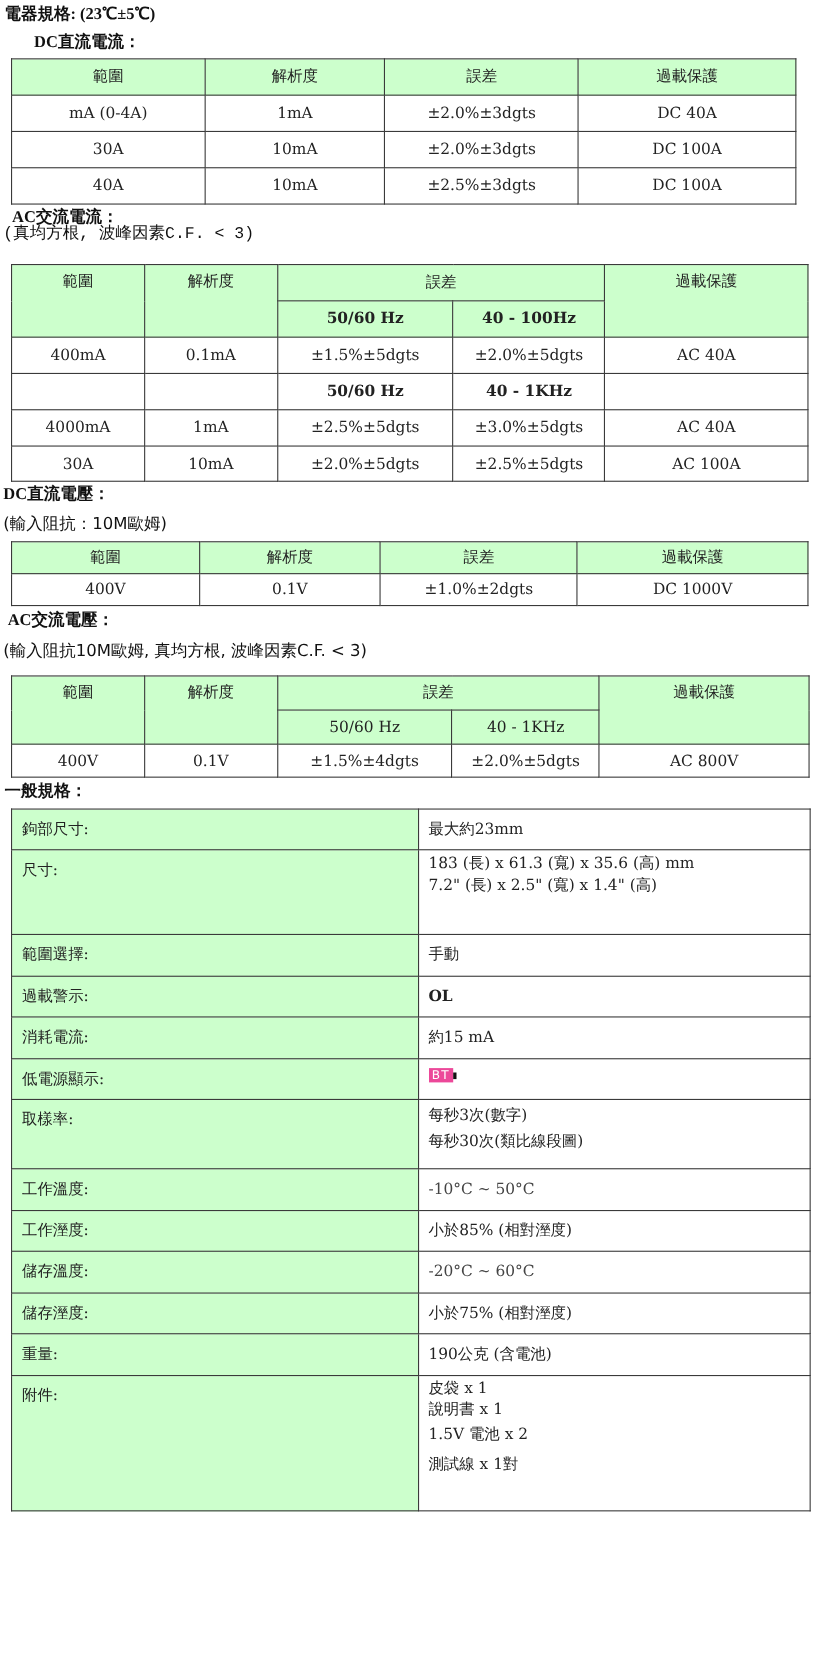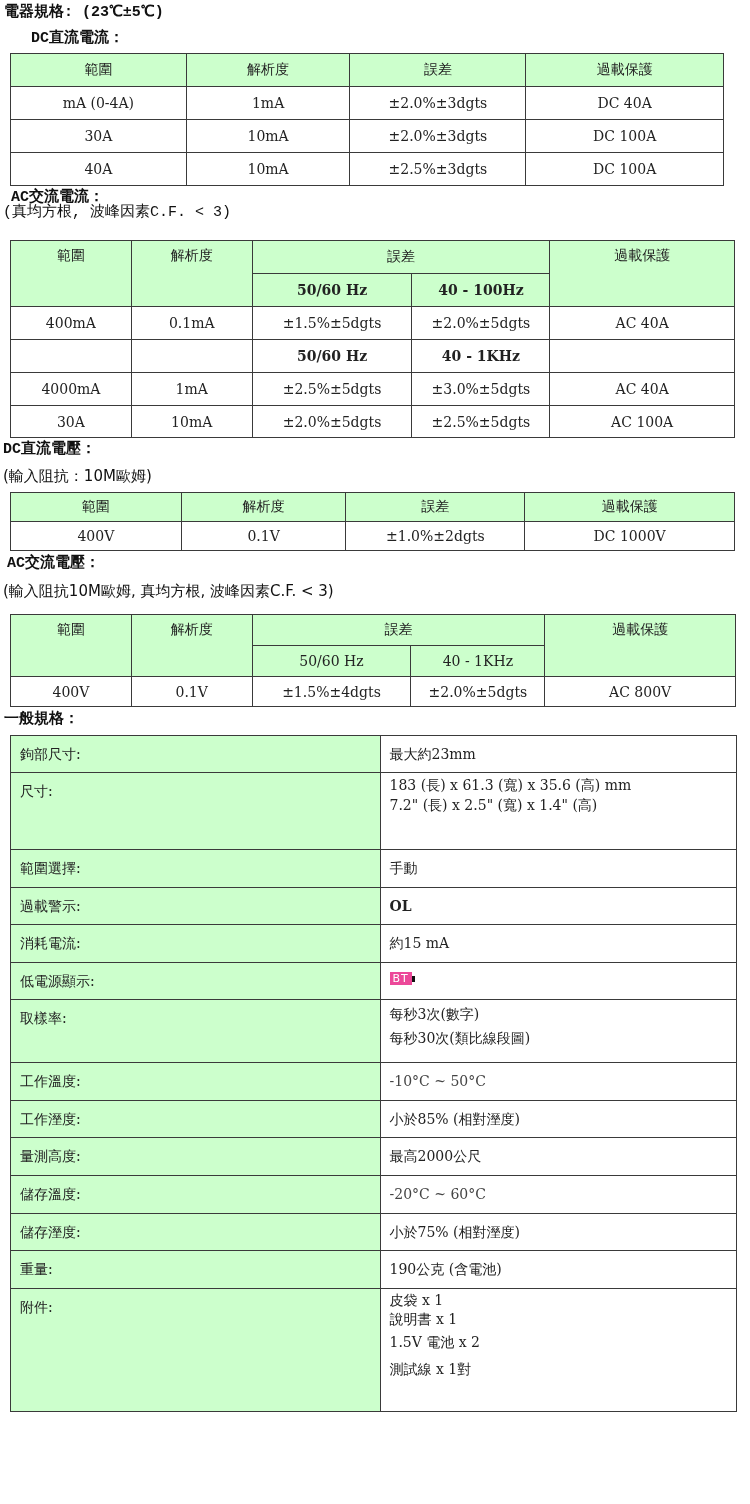--- a/index.html
+++ b/index.html
@@ -1,19 +1,19 @@
 <!DOCTYPE html>
 <html><head>
 <meta charset="utf-8">
 <style>
   * { box-sizing: border-box; margin: 0; padding: 0; }
   html, body { width: 750px; height: 1504px; background: #ffffff; overflow: hidden; }
   body { position: relative; font-family: "DejaVu Sans", sans-serif; color: #111; }
   .abs { position: absolute; }
-  .h-bold { font-family: Liberation Mono, monospace; font-weight: bold; font-size: 15px; line-height: 20px; color: #111; white-space: nowrap; }
+  .h-bold { font-family: Liberation Serif, serif; font-weight: bold; font-size: 15px; line-height: 20px; color: #111; white-space: nowrap; }
   .h-sub { font-family: "DejaVu Sans", sans-serif; font-size: 15px; line-height: 20px; color: #111; white-space: nowrap; }
   table { position: absolute; border-collapse: collapse; font-family: "DejaVu Serif", serif; font-size: 14px; color: #222; }
   td { border: 1px solid #3a3a3a; text-align: center; vertical-align: middle; padding: 0; white-space: nowrap; }
   td.hd { background: #ccffcc; }
   td.bold { font-weight: bold; }
   td.top { vertical-align: top; padding-top: 6px; }
   
   #gen td { text-align: left; vertical-align: top; padding: 8px 0 0 9px; font-size: 14px; line-height: 20px; }
   #gen td.lbl { background: #ccffcc; }
   #gen td.val { background: #fff; white-space: normal; }
@@ -231,26 +231,20 @@
           <span class="val-line">-10°C ~ 50°C</span>
         </td>
   </tr>
   <tr style="height:37px">
     <td class="lbl">工作溼度:</td>
     <td class="val">
           <span class="val-line">小於85% (相對溼度)</span>
         </td>
   </tr>
   <tr style="height:38px">
-    <td class="lbl">量測高度:</td>
-    <td class="val">
-          <span class="val-line">最高2000公尺</span>
-        </td>
-  </tr>
-  <tr style="height:38px">
     <td class="lbl">儲存溫度:</td>
     <td class="val" style="color:#444">
           <span class="val-line">-20°C ~ 60°C</span>
         </td>
   </tr>
   <tr style="height:37px">
     <td class="lbl">儲存溼度:</td>
     <td class="val">
           <span class="val-line">小於75% (相對溼度)</span>
         </td>

